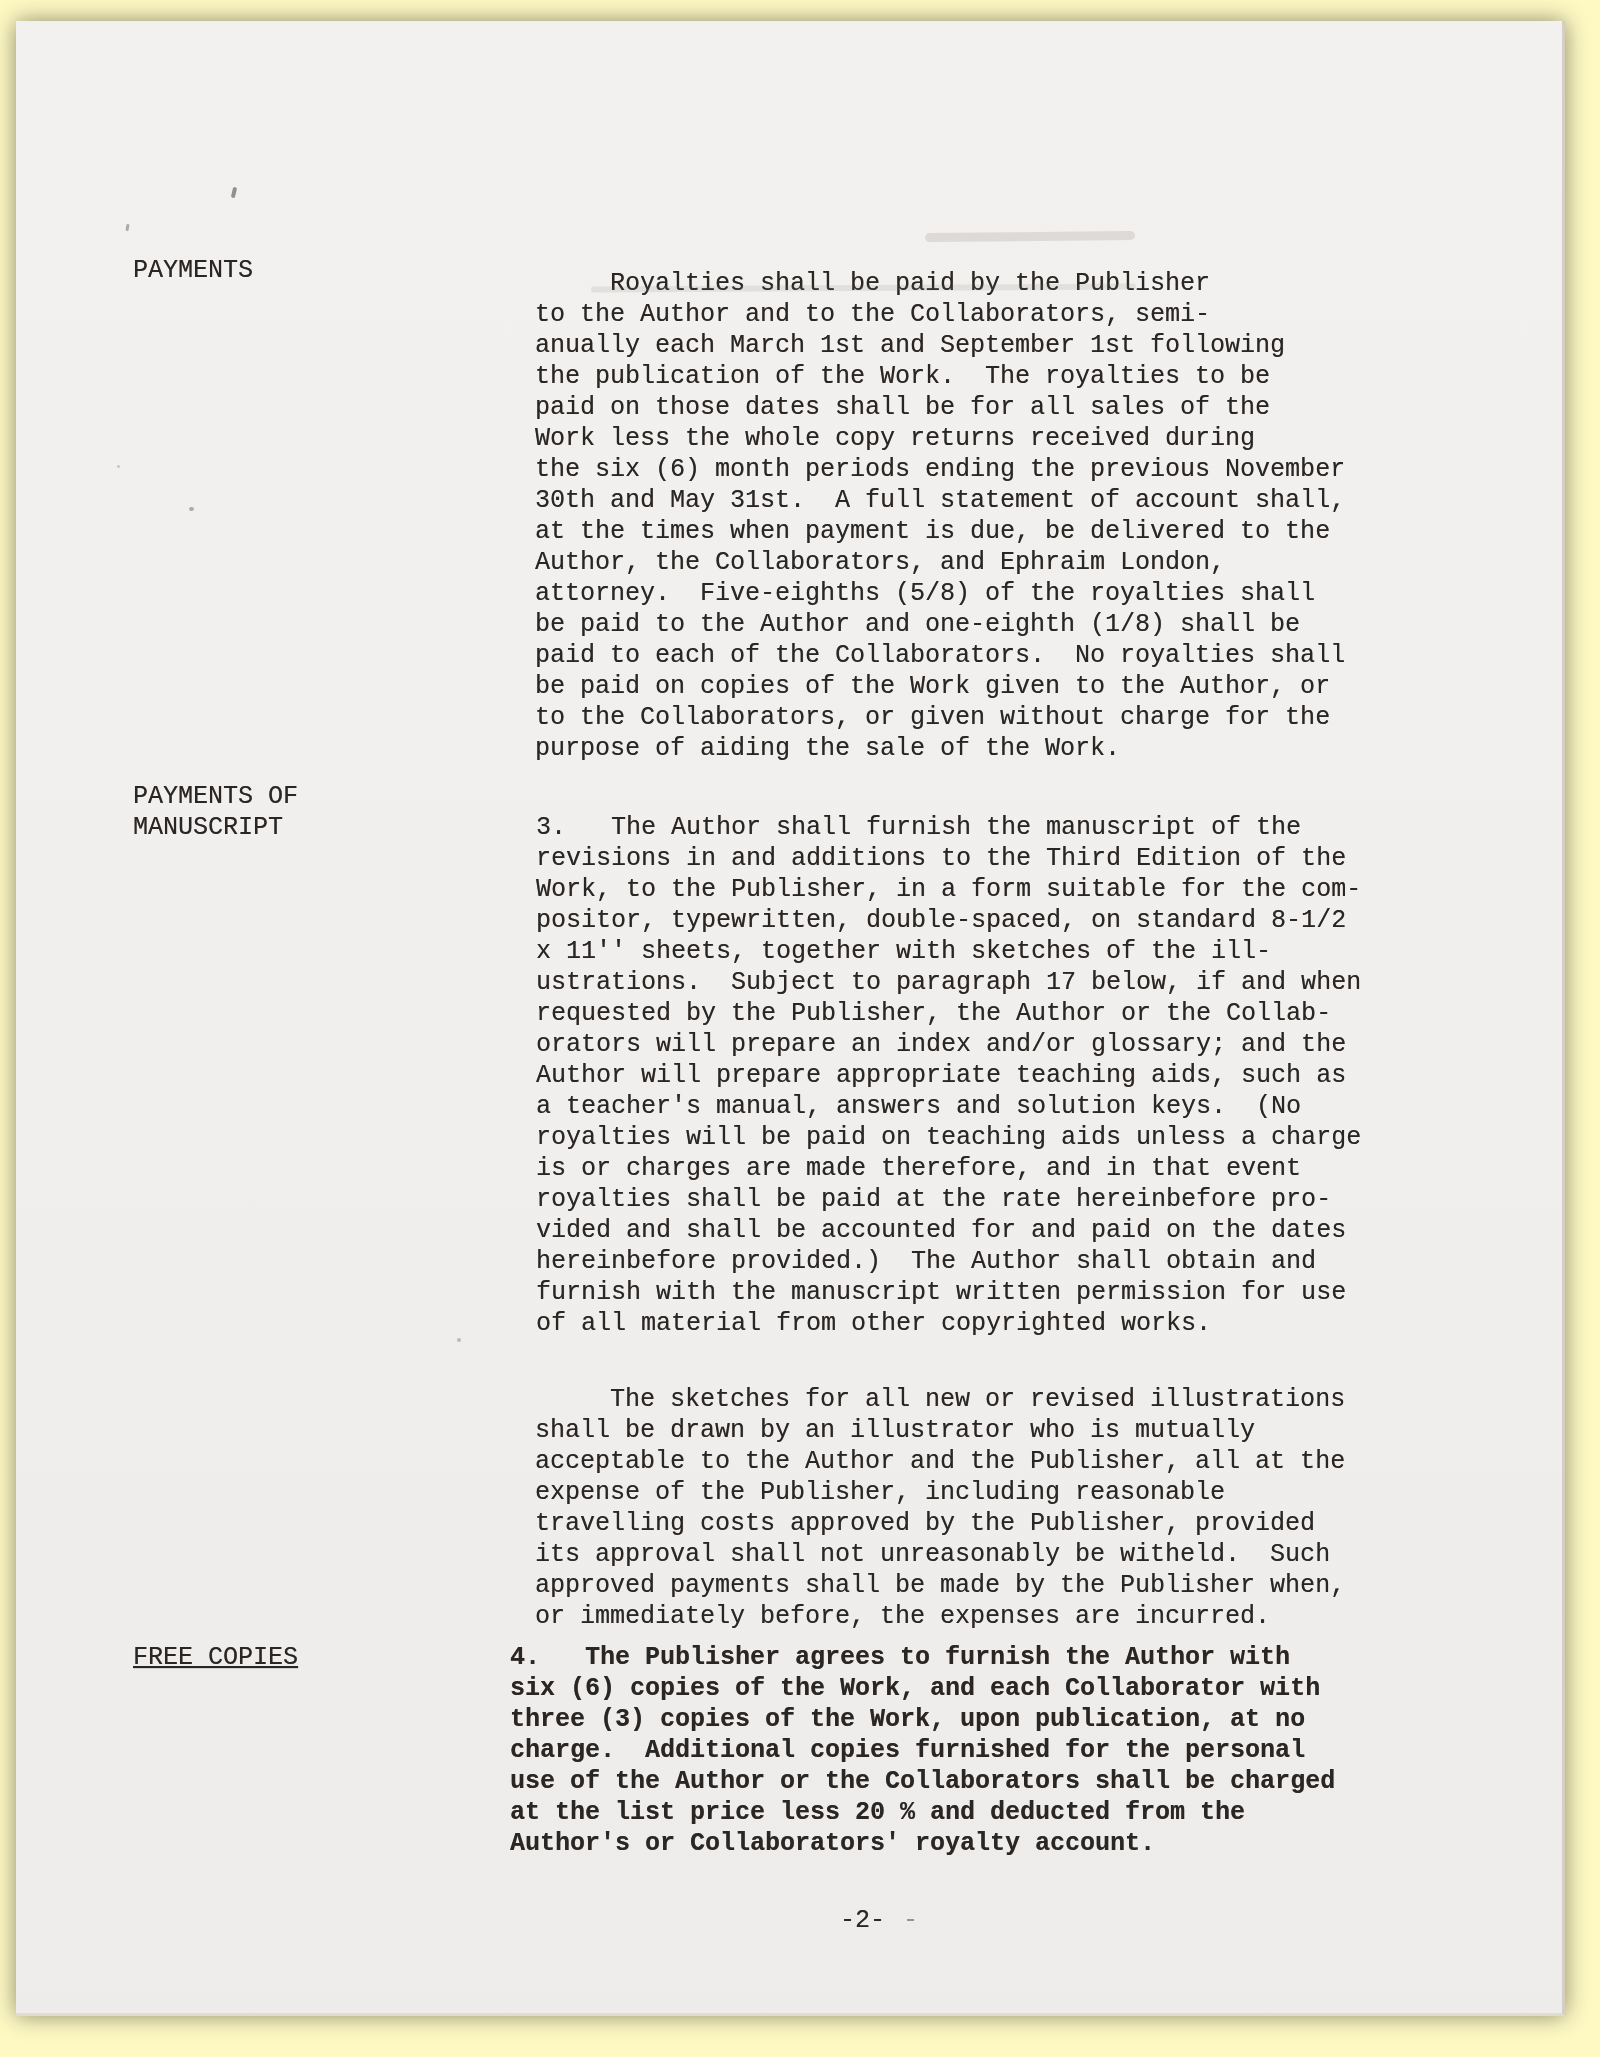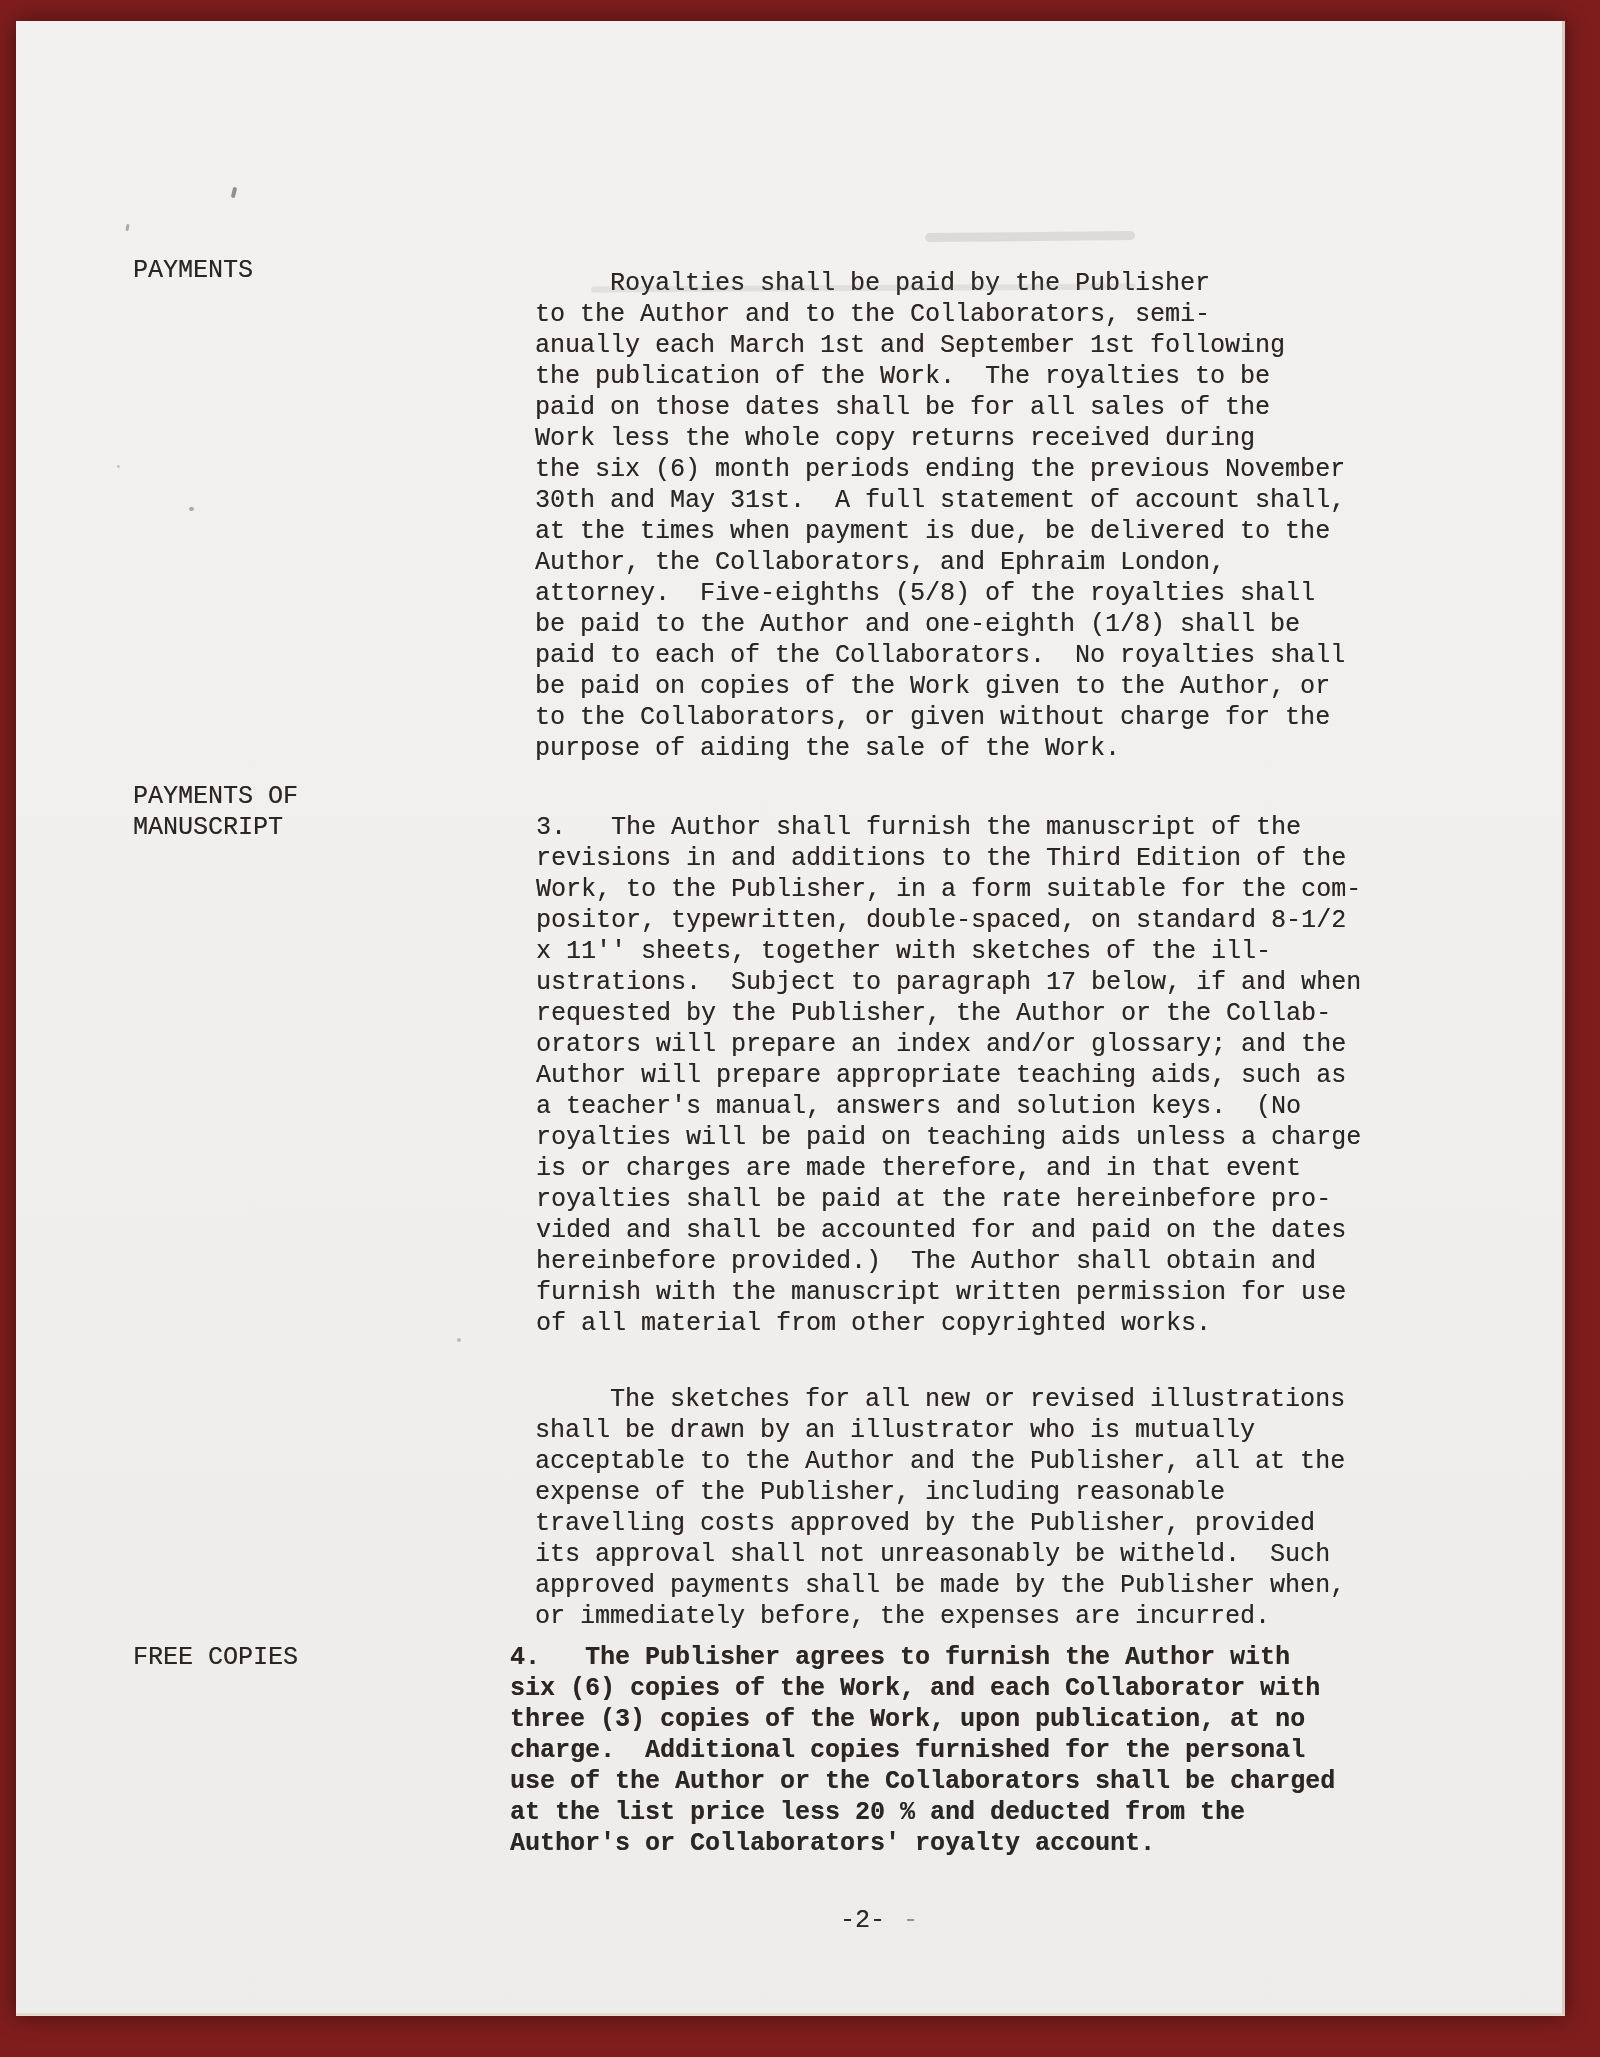--- a/index.html
+++ b/index.html
@@ -1,19 +1,19 @@
 <!DOCTYPE html>
 <html><head>
 <meta charset="utf-8">
 <style>
   html,body{margin:0;padding:0;background:#14100f;}
   .scene{
     position:relative;
     width:1600px;height:2057px;
-    background:#7f1d1d;
+    background:#fef9c3;
     overflow:hidden;
     font-family:"Liberation Mono","DejaVu Sans Mono",monospace;
   }
   .paper{
     position:absolute;
     left:16px;top:21px;
     width:1546px;height:1992px;
     background:linear-gradient(180deg,#f2f1ef 0%,#f0efed 55%,#edecea 100%);
     border-right:3px solid #d6cfc1;
     border-bottom:3px solid #e3dccc;
@@ -27,21 +27,21 @@
     text-shadow:0.2px 0.3px 0.35px rgba(42,38,36,0.55);
     white-space:pre;
   }
   .tline{white-space:pre;}
   
   .lbl-payments{left:117px;top:234px;}
   .par-payments{left:519px;top:247px;}
   .lbl-delivery{left:117px;top:760px;}
   .par-manuscript{left:520px;top:791px;}
   .par-sketches{left:519px;top:1352px;margin-top:11px;}
-  .lbl-freecopies{left:117px;top:1621px;}
+  .lbl-freecopies{left:117px;top:1621px;text-decoration:underline;}
   .par-freecopies{left:494px;top:1621px;font-weight:bold;}
   .footer-page{left:824px;top:1884px;}
   .footer-stray{left:887px;top:1884px;opacity:0.45;}
   
   .artifact{position:absolute;pointer-events:none;}
   .a-smudge1{left:909px;top:211px;width:210px;height:9px;background:rgba(125,118,110,0.18);border-radius:5px;transform:rotate(-0.6deg);}
   .a-smudge2{left:575px;top:264px;width:545px;height:6px;background:rgba(125,118,110,0.13);border-radius:4px;transform:rotate(-0.3deg);}
   .a-tick1{left:216px;top:166px;width:4px;height:11px;background:rgba(70,62,58,0.55);border-radius:2px;transform:rotate(14deg);}
   .a-tick2{left:110px;top:203px;width:3px;height:7px;background:rgba(70,62,58,0.4);border-radius:2px;transform:rotate(10deg);}
   .a-dot1{left:173px;top:486px;width:5px;height:4px;background:rgba(70,62,58,0.4);border-radius:50%;}

